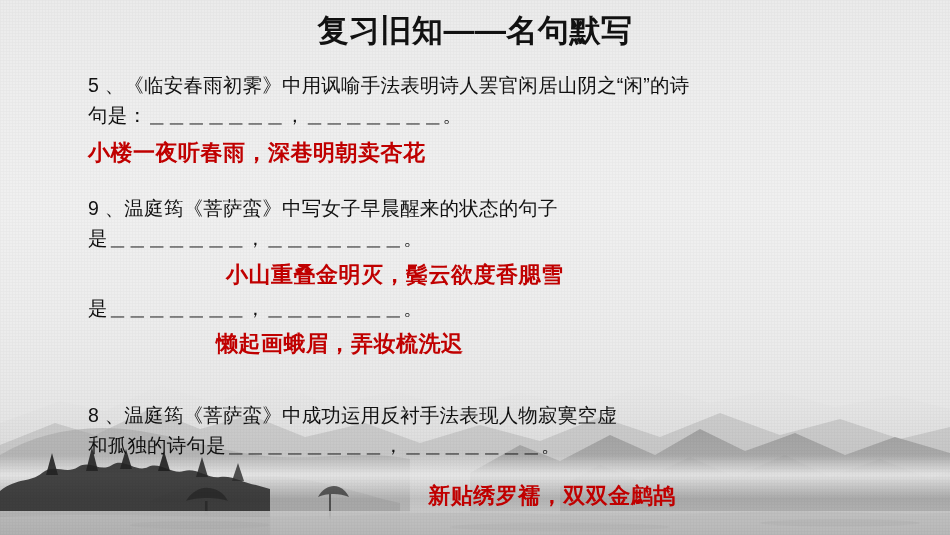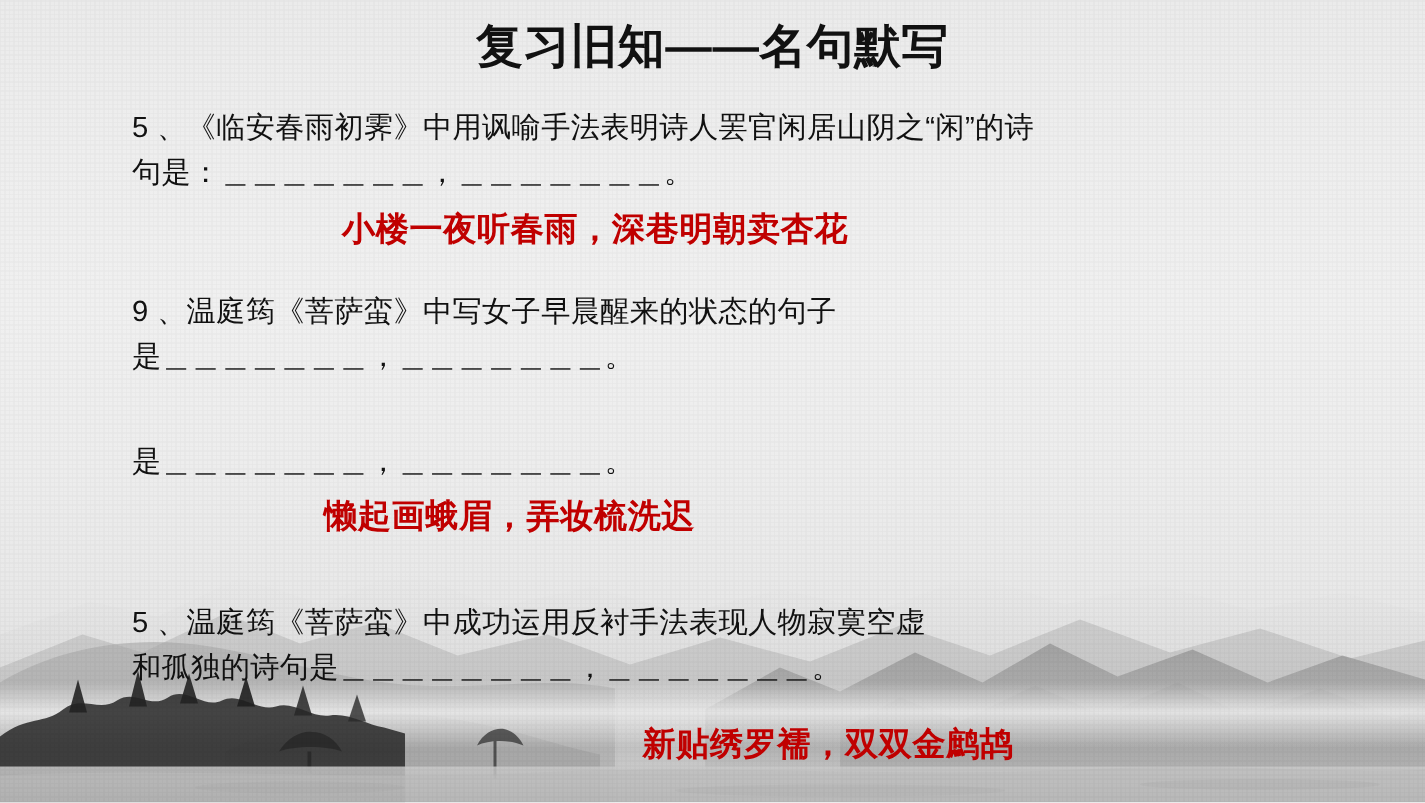--- a/index.html
+++ b/index.html
@@ -76,21 +76,21 @@
     font-size: 22px;
     line-height: 32px;
     color: #c00000;
     font-weight: bold;
     white-space: nowrap;
     letter-spacing: 0.5px;
   }
 
   
   .q5        { top: 70px; }
-  .q5 .ans   { margin-left: 140px; margin-top: 7px; }
+  .q5 .ans   { margin-top: 7px; }
 
   .q6        { top: 193px; }
   .q6 .ans   { margin-left: 138px; margin-top: 6px; }
 
   .q7        { top: 293px; }
   .q7 .ans   { margin-left: 128px; margin-top: 5px; }
 
   .q8        { top: 400px; }
   .q8 .l2    { }
   .q8 .ans   { margin-left: 128px; margin-top: 20px; text-align: center; }
@@ -201,27 +201,28 @@
 
     <div class="qblock q5">
       <div class="qline">5 、《临安春雨初霁》中用讽喻手法表明诗人罢官闲居山阴之“闲”的诗</div>
       <div class="qline">句是：＿＿＿＿＿＿＿，＿＿＿＿＿＿＿。</div>
       <div class="answer ans">小楼一夜听春雨，深巷明朝卖杏花</div>
     </div>
 
     <div class="qblock q6">
       <div class="qline">9 、温庭筠《菩萨蛮》中写女子早晨醒来的状态的句子</div>
       <div class="qline">是＿＿＿＿＿＿＿，＿＿＿＿＿＿＿。</div>
+      <div class="answer ans">小山重叠金明灭，鬓云欲度香腮雪</div>
     </div>
 
     <div class="qblock q7">
       <div class="qline">是＿＿＿＿＿＿＿，＿＿＿＿＿＿＿。</div>
       <div class="answer ans">懒起画蛾眉，弄妆梳洗迟</div>
     </div>
 
     <div class="qblock q8">
-      <div class="qline">5 、温庭筠《菩萨蛮》中成功运用反衬手法表现人物寂寞空虚</div>
+      <div class="qline">8 、温庭筠《菩萨蛮》中成功运用反衬手法表现人物寂寞空虚</div>
       <div class="qline l2">和孤独的诗句是＿＿＿＿＿＿＿＿，＿＿＿＿＿＿＿。</div>
       <div class="answer ans">新贴绣罗襦，双双金鹧鸪</div>
     </div>
 
   </div>
 </div>
 
 </body></html>

